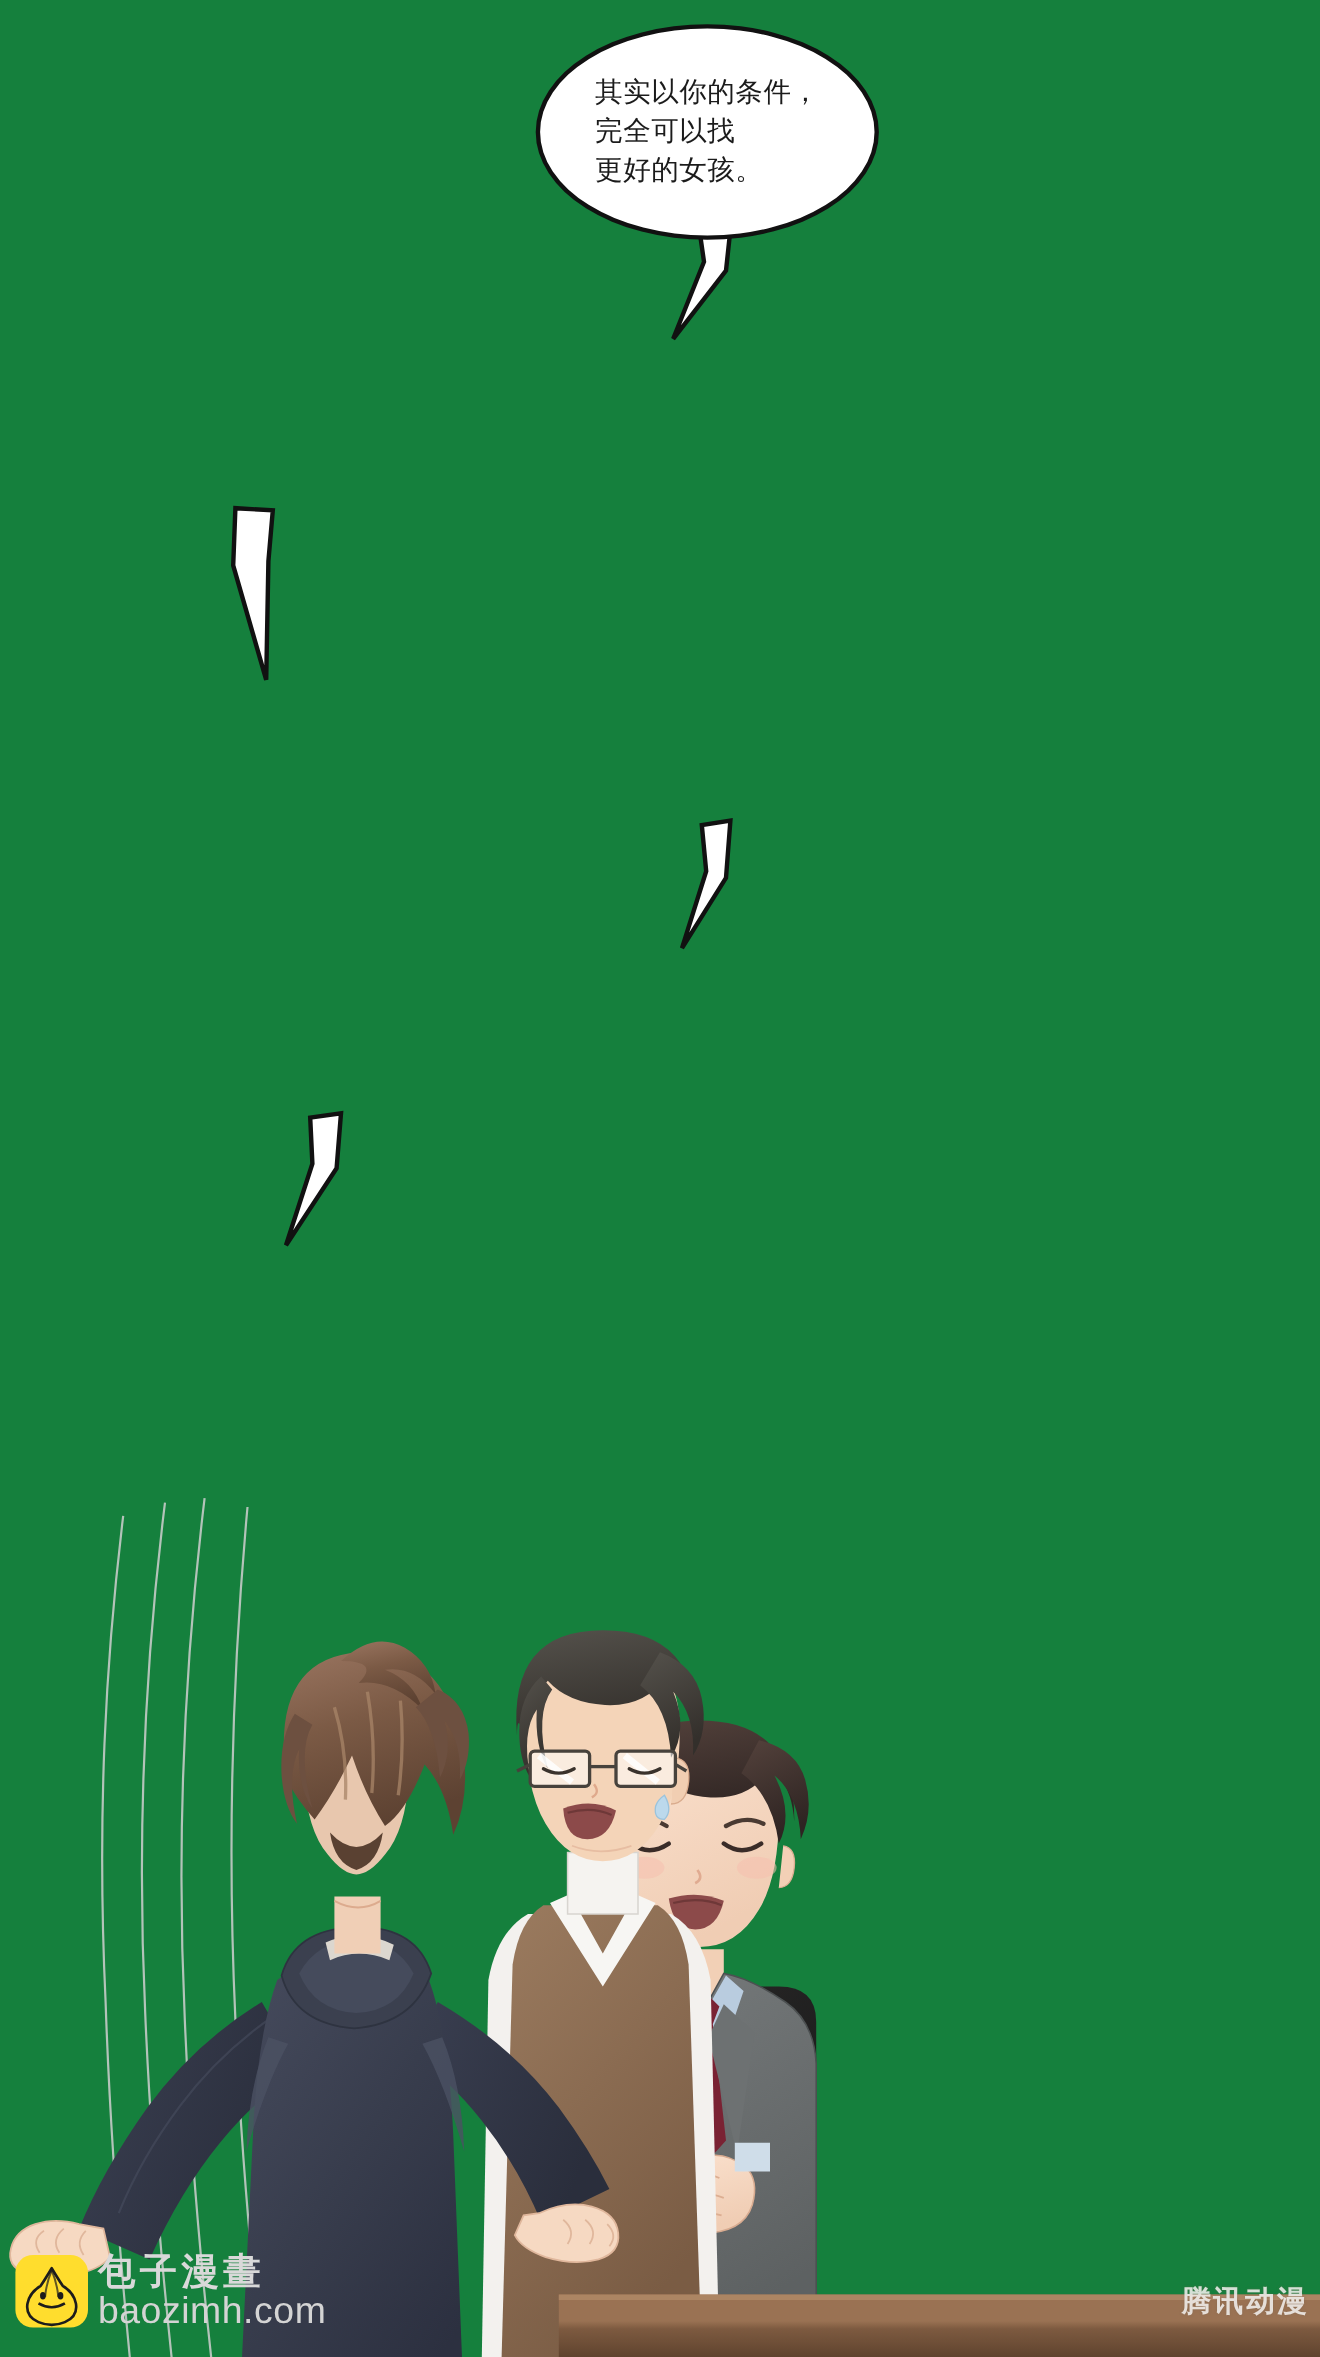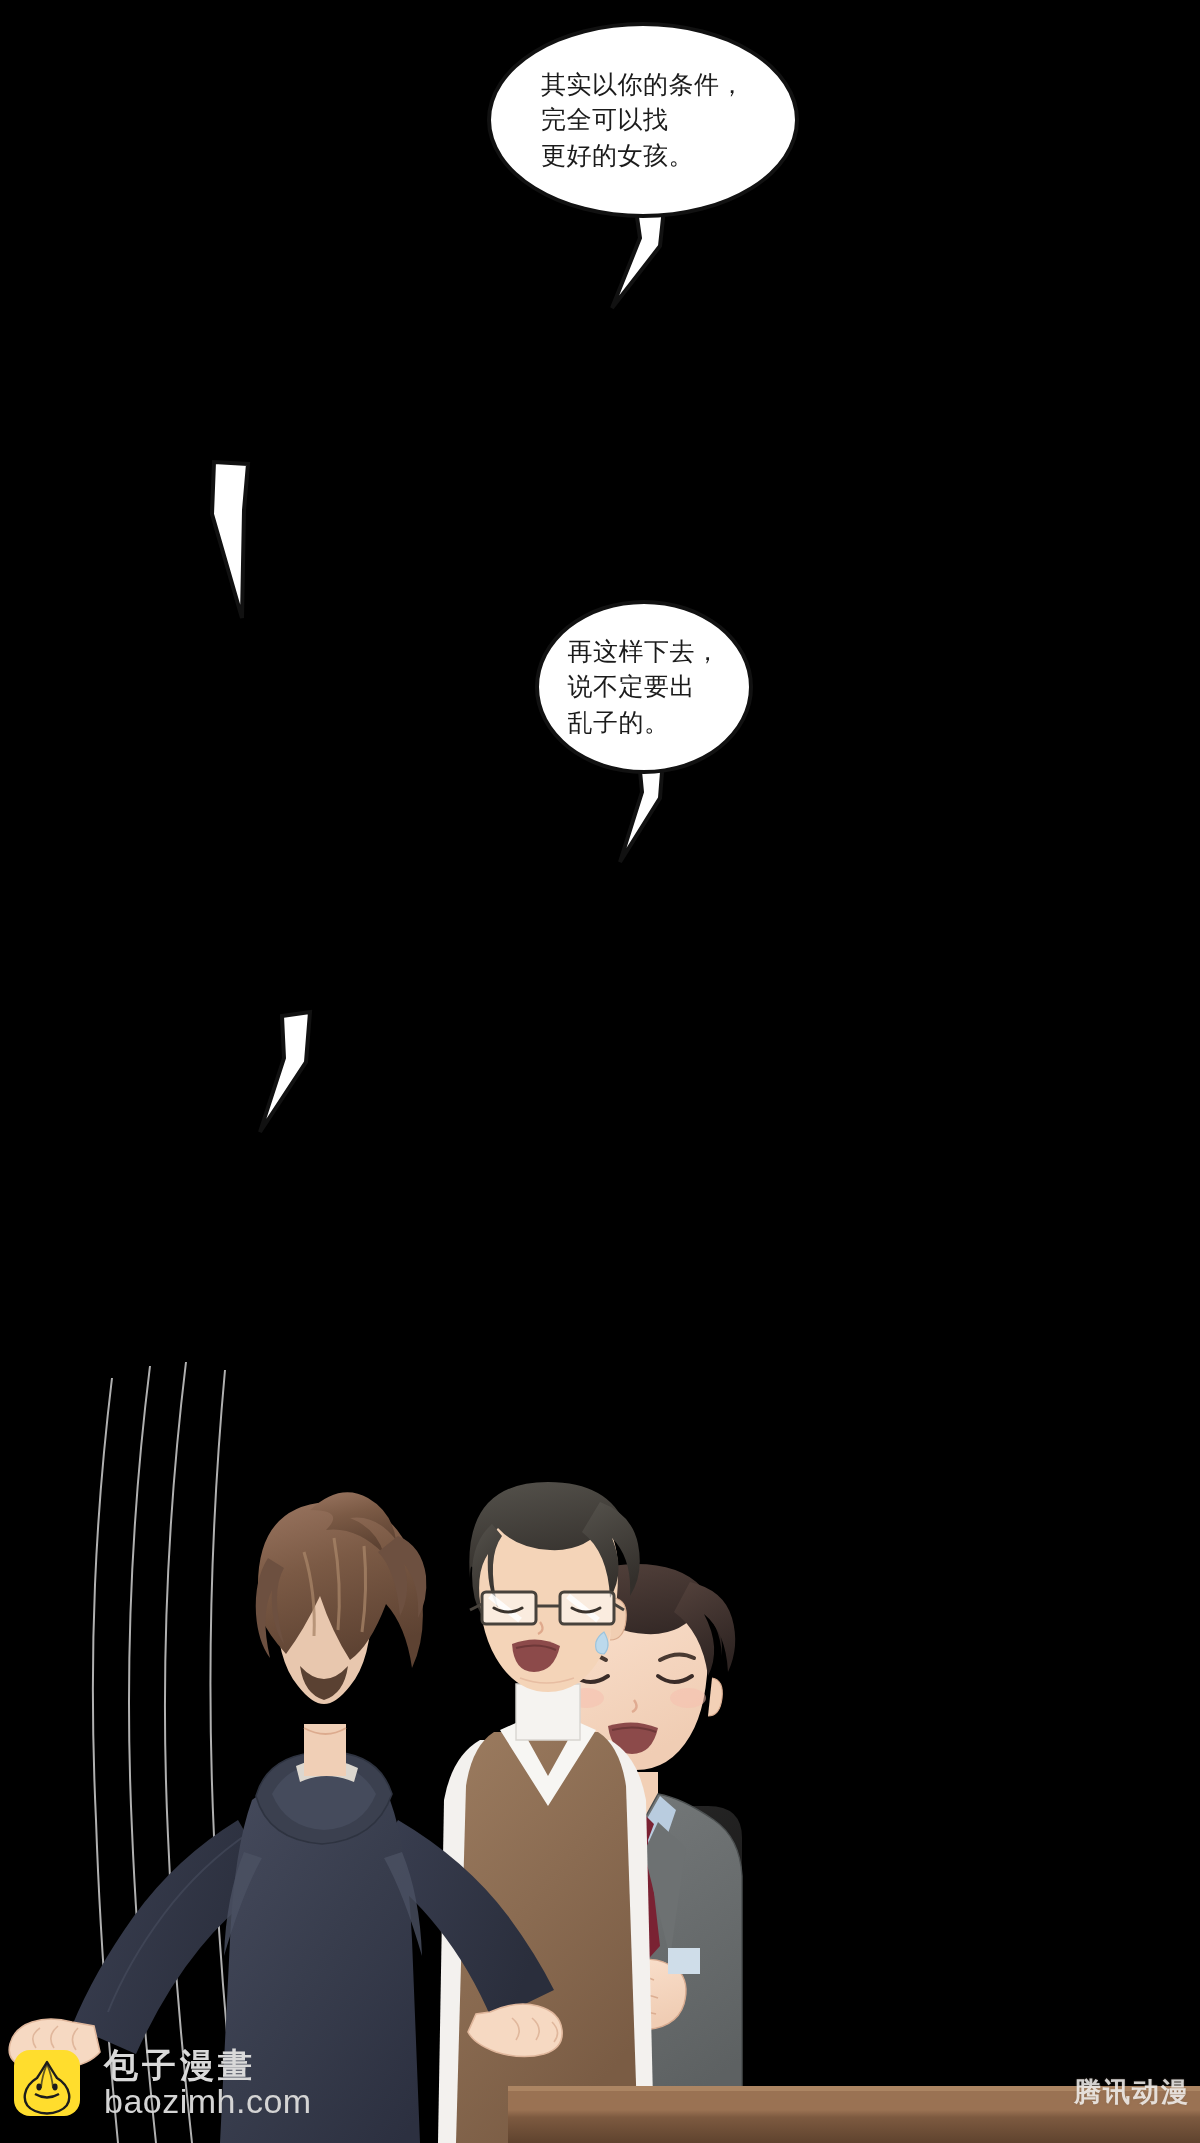--- a/index.html
+++ b/index.html
@@ -7,21 +7,21 @@
     width: 1200px;
     height: 2143px;
     background: #ffffff;
     font-family: "Liberation Sans", "DejaVu Sans", sans-serif;
     overflow: hidden;
   }
   #page {
     position: relative;
     width: 1200px;
     height: 2143px;
-    background: #000000;
+    background: #15803d;
     overflow: hidden;
   }
   
   .bubble {
     position: absolute;
     border: 4px solid #111111;
     border-radius: 50%;
     background: #ffffff;
     display: flex;
     align-items: center;
@@ -52,21 +52,21 @@
     height: 963px;
     z-index: 10;
   }
   
   #wm-left {
     position: absolute;
     left: 14px;
     top: 2048px;
     display: flex;
     align-items: center;
-    gap: 24px;
+    gap: 9px;
     z-index: 60;
   }
   #wm-logo {
     width: 66px;
     height: 66px;
     border-radius: 16px;
     background: #ffdd2d;
     position: relative;
     flex: none;
   }
@@ -322,25 +322,20 @@
 更好的女孩。</div>
   </div>
 
   <svg class="tail" style="left:196px; top:458px; width:80px; height:168px;" viewBox="0 0 80 168" xmlns="http://www.w3.org/2000/svg">
     <path d="M18 4 L16 56 L46 160 L48 52 L52 6 Z"></path>
   </svg>
 
   <svg class="tail" style="left:596px; top:742px; width:84px; height:128px;" viewBox="0 0 84 128" xmlns="http://www.w3.org/2000/svg">
     <path d="M68 4 L64 56 L24 120 L46 50 L42 8 Z"></path>
   </svg>
-  <div class="bubble" style="left:535px; top:600px; width:218px; height:174px;">
-    <div class="bubble-text">再这样下去，
-说不定要出
-乱子的。</div>
-  </div>
 
   <svg class="tail" style="left:236px; top:1008px; width:90px; height:132px;" viewBox="0 0 90 132" xmlns="http://www.w3.org/2000/svg">
     <path d="M74 4 L70 54 L24 124 L48 50 L46 8 Z"></path>
   </svg>
 
   <div id="wm-left">
     <div id="wm-logo">
       <svg viewBox="0 0 66 66" width="66" height="66" xmlns="http://www.w3.org/2000/svg">
         <path d="M33 12 q-6 10 -10 16 q-10 6 -12 16 q-2 12 10 17 q12 5 24 0 q12 -5 10 -17 q-2 -10 -12 -16 q-4 -6 -10 -16 z" fill="#ffdd2d" stroke="#1c1c1c" stroke-width="2.4" stroke-linejoin="round"></path>
         <path d="M21 44 q12 7 24 0" stroke="#1c1c1c" stroke-width="2.4" fill="none"></path>

